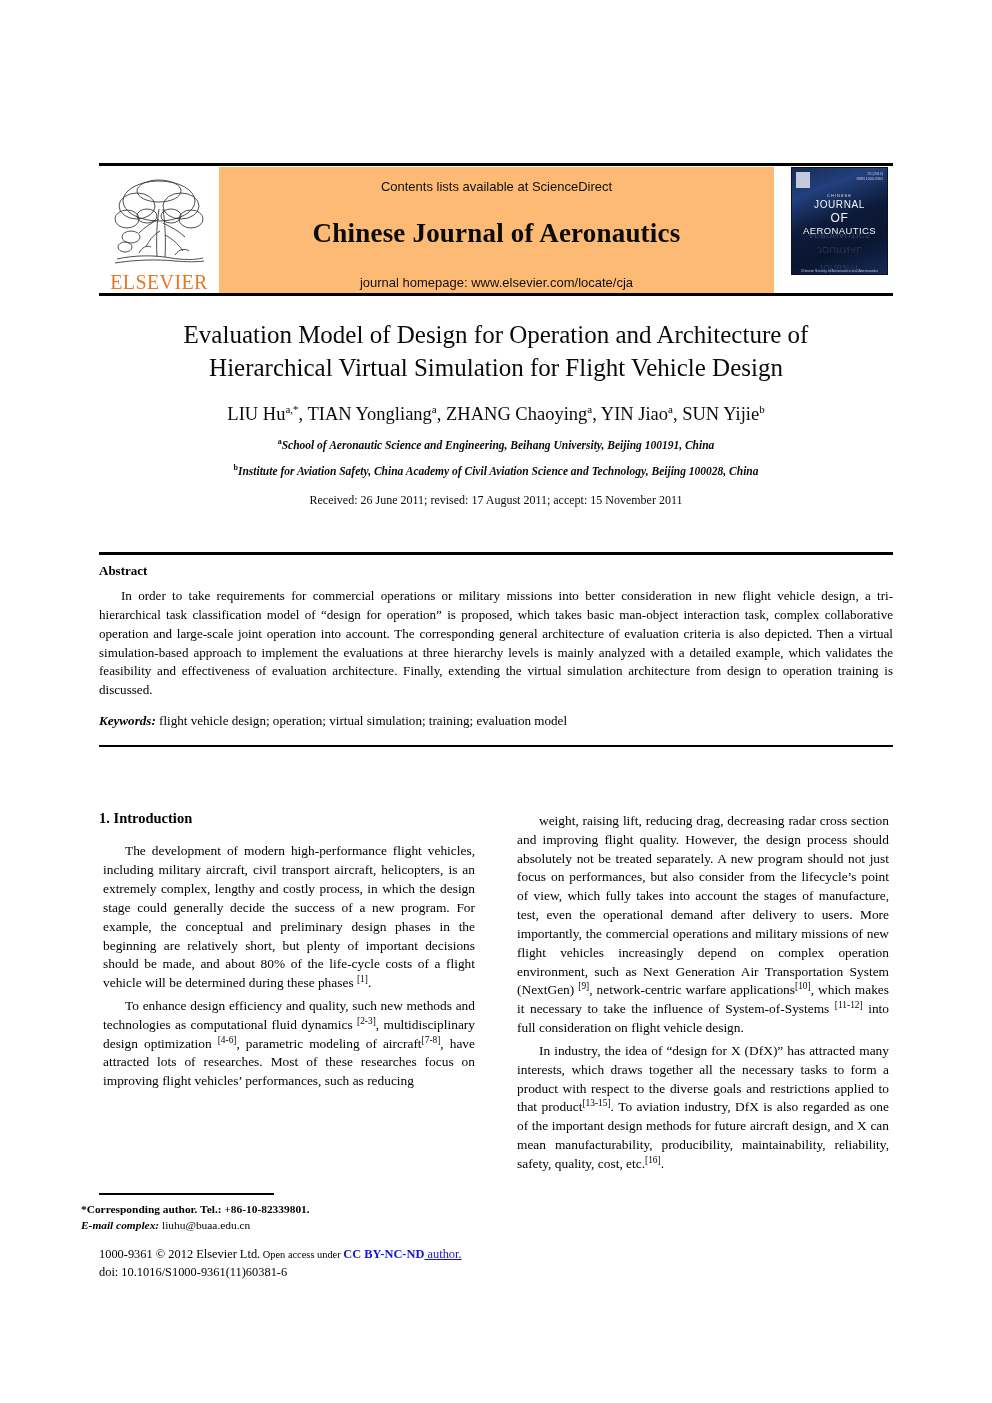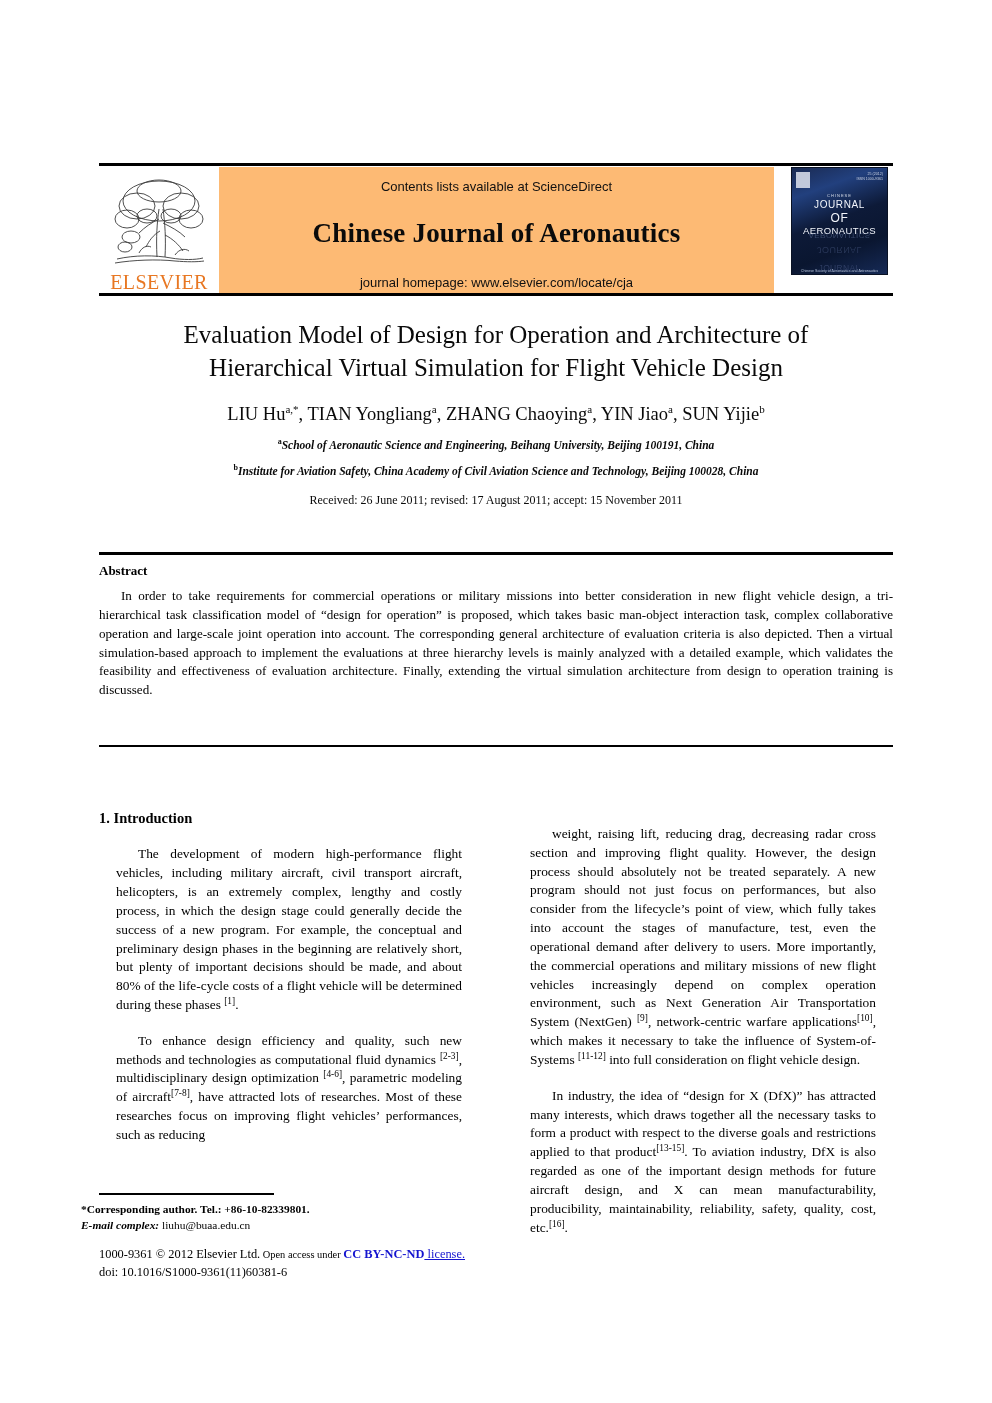--- a/index.html
+++ b/index.html
@@ -293,21 +293,21 @@
     color: #000;
   }
   .col-left  { left: 99px;  }
   .col-right { left: 513px; }
   .sec-head {
     font-weight: bold;
     font-size: 14.5px;
     margin: 0 0 14px 0;
   }
   .col p {
-    margin: 17px;
+    margin: 4px;
     text-indent: 22px;
   }
   .col p + p { margin-top: 0; }
   sup { font-size: 9.4px; vertical-align: super; line-height: 0; }
 
   
   .fn-rule {
     position: absolute;
     left: 99px; top: 1193px;
     width: 175px;
@@ -428,20 +428,23 @@
     </div>
     <div class="affil">
       <sup>b</sup><span>Institute for Aviation Safety, China Academy of Civil Aviation Science and Technology, Beijing 100028, China</span>
     </div>
     <div class="received">Received: 26 June 2011; revised: 17 August 2011; accept: 15 November 2011</div>
   </div>
 
   <div class="abs-rule-top"></div>
   <div class="abstract-head">Abstract</div>
   <div class="abstract-body">In order to take requirements for commercial operations or military missions into better consideration in new flight vehicle design, a tri-hierarchical task classification model of “design for operation” is proposed, which takes basic man-object interaction task, complex collaborative operation and large-scale joint operation into account. The corresponding general architecture of evaluation criteria is also depicted. Then a virtual simulation-based approach to implement the evaluations at three hierarchy levels is mainly analyzed with a detailed example, which validates the feasibility and effectiveness of evaluation architecture. Finally, extending the virtual simulation architecture from design to operation training is discussed.</div>
+  <div class="keywords">
+    <i>Keywords:</i><span> flight vehicle design; operation; virtual simulation; training; evaluation model</span>
+  </div>
   <div class="abs-rule-bottom"></div>
 
   <div class="col col-left">
     <div class="sec-head">1.  Introduction</div>
     <p id="lp0">The development of modern high-performance flight vehicles, including military aircraft, civil transport aircraft, helicopters, is an extremely complex, lengthy and costly process, in which the design stage could generally decide the success of a new program. For example, the conceptual and preliminary design phases in the beginning are relatively short, but plenty of important decisions should be made, and about 80% of the life-cycle costs of a flight vehicle will be determined during these phases <sup>[1]</sup>.</p>
     <p id="lp1">To enhance design efficiency and quality, such new methods and technologies as computational fluid dynamics <sup>[2-3]</sup>, multidisciplinary design optimization <sup>[4-6]</sup>, parametric modeling of aircraft<sup>[7-8]</sup>, have attracted lots of researches. Most of these researches focus on improving flight vehicles’ performances, such as reducing</p>
   </div>
 
   <div class="col col-right">
     <p id="rp0">weight, raising lift, reducing drag, decreasing radar cross section and improving flight quality. However, the design process should absolutely not be treated separately. A new program should not just focus on performances, but also consider from the lifecycle’s point of view, which fully takes into account the stages of manufacture, test, even the operational demand after delivery to users. More importantly, the commercial operations and military missions of new flight vehicles increasingly depend on complex operation environment, such as Next Generation Air Transportation System (NextGen) <sup>[9]</sup>, network-centric warfare applications<sup>[10]</sup>, which makes it necessary to take the influence of System-of-Systems <sup>[11-12]</sup> into full consideration on flight vehicle design.</p>
@@ -449,17 +452,17 @@
   </div>
 
   <div class="fn-rule"></div>
   <div class="footnote">
     <div class="corr">*Corresponding author. Tel.: +86-10-82339801.</div>
     <div>
       <span class="email-label">E-mail complex:</span><span> liuhu@buaa.edu.cn</span>
     </div>
   </div>
   <div class="copyright">
-    <span>1000-9361 © 2012 Elsevier Ltd.</span><span class="open-access"> Open access under </span><a class="license" href="#"><span>CC BY-NC-ND</span><span class="tail"> license.</span></a>
+    <span>1000-9361 © 2012 Elsevier Ltd.</span><span class="open-access"> Open access under </span><a class="license" href="#"><span>CC BY-NC-ND</span><span class="tail"> author.</span></a>
     <span class="doi">doi: 10.1016/S1000-9361(11)60381-6</span>
   </div>
 
 </div>
 
 </body></html>

